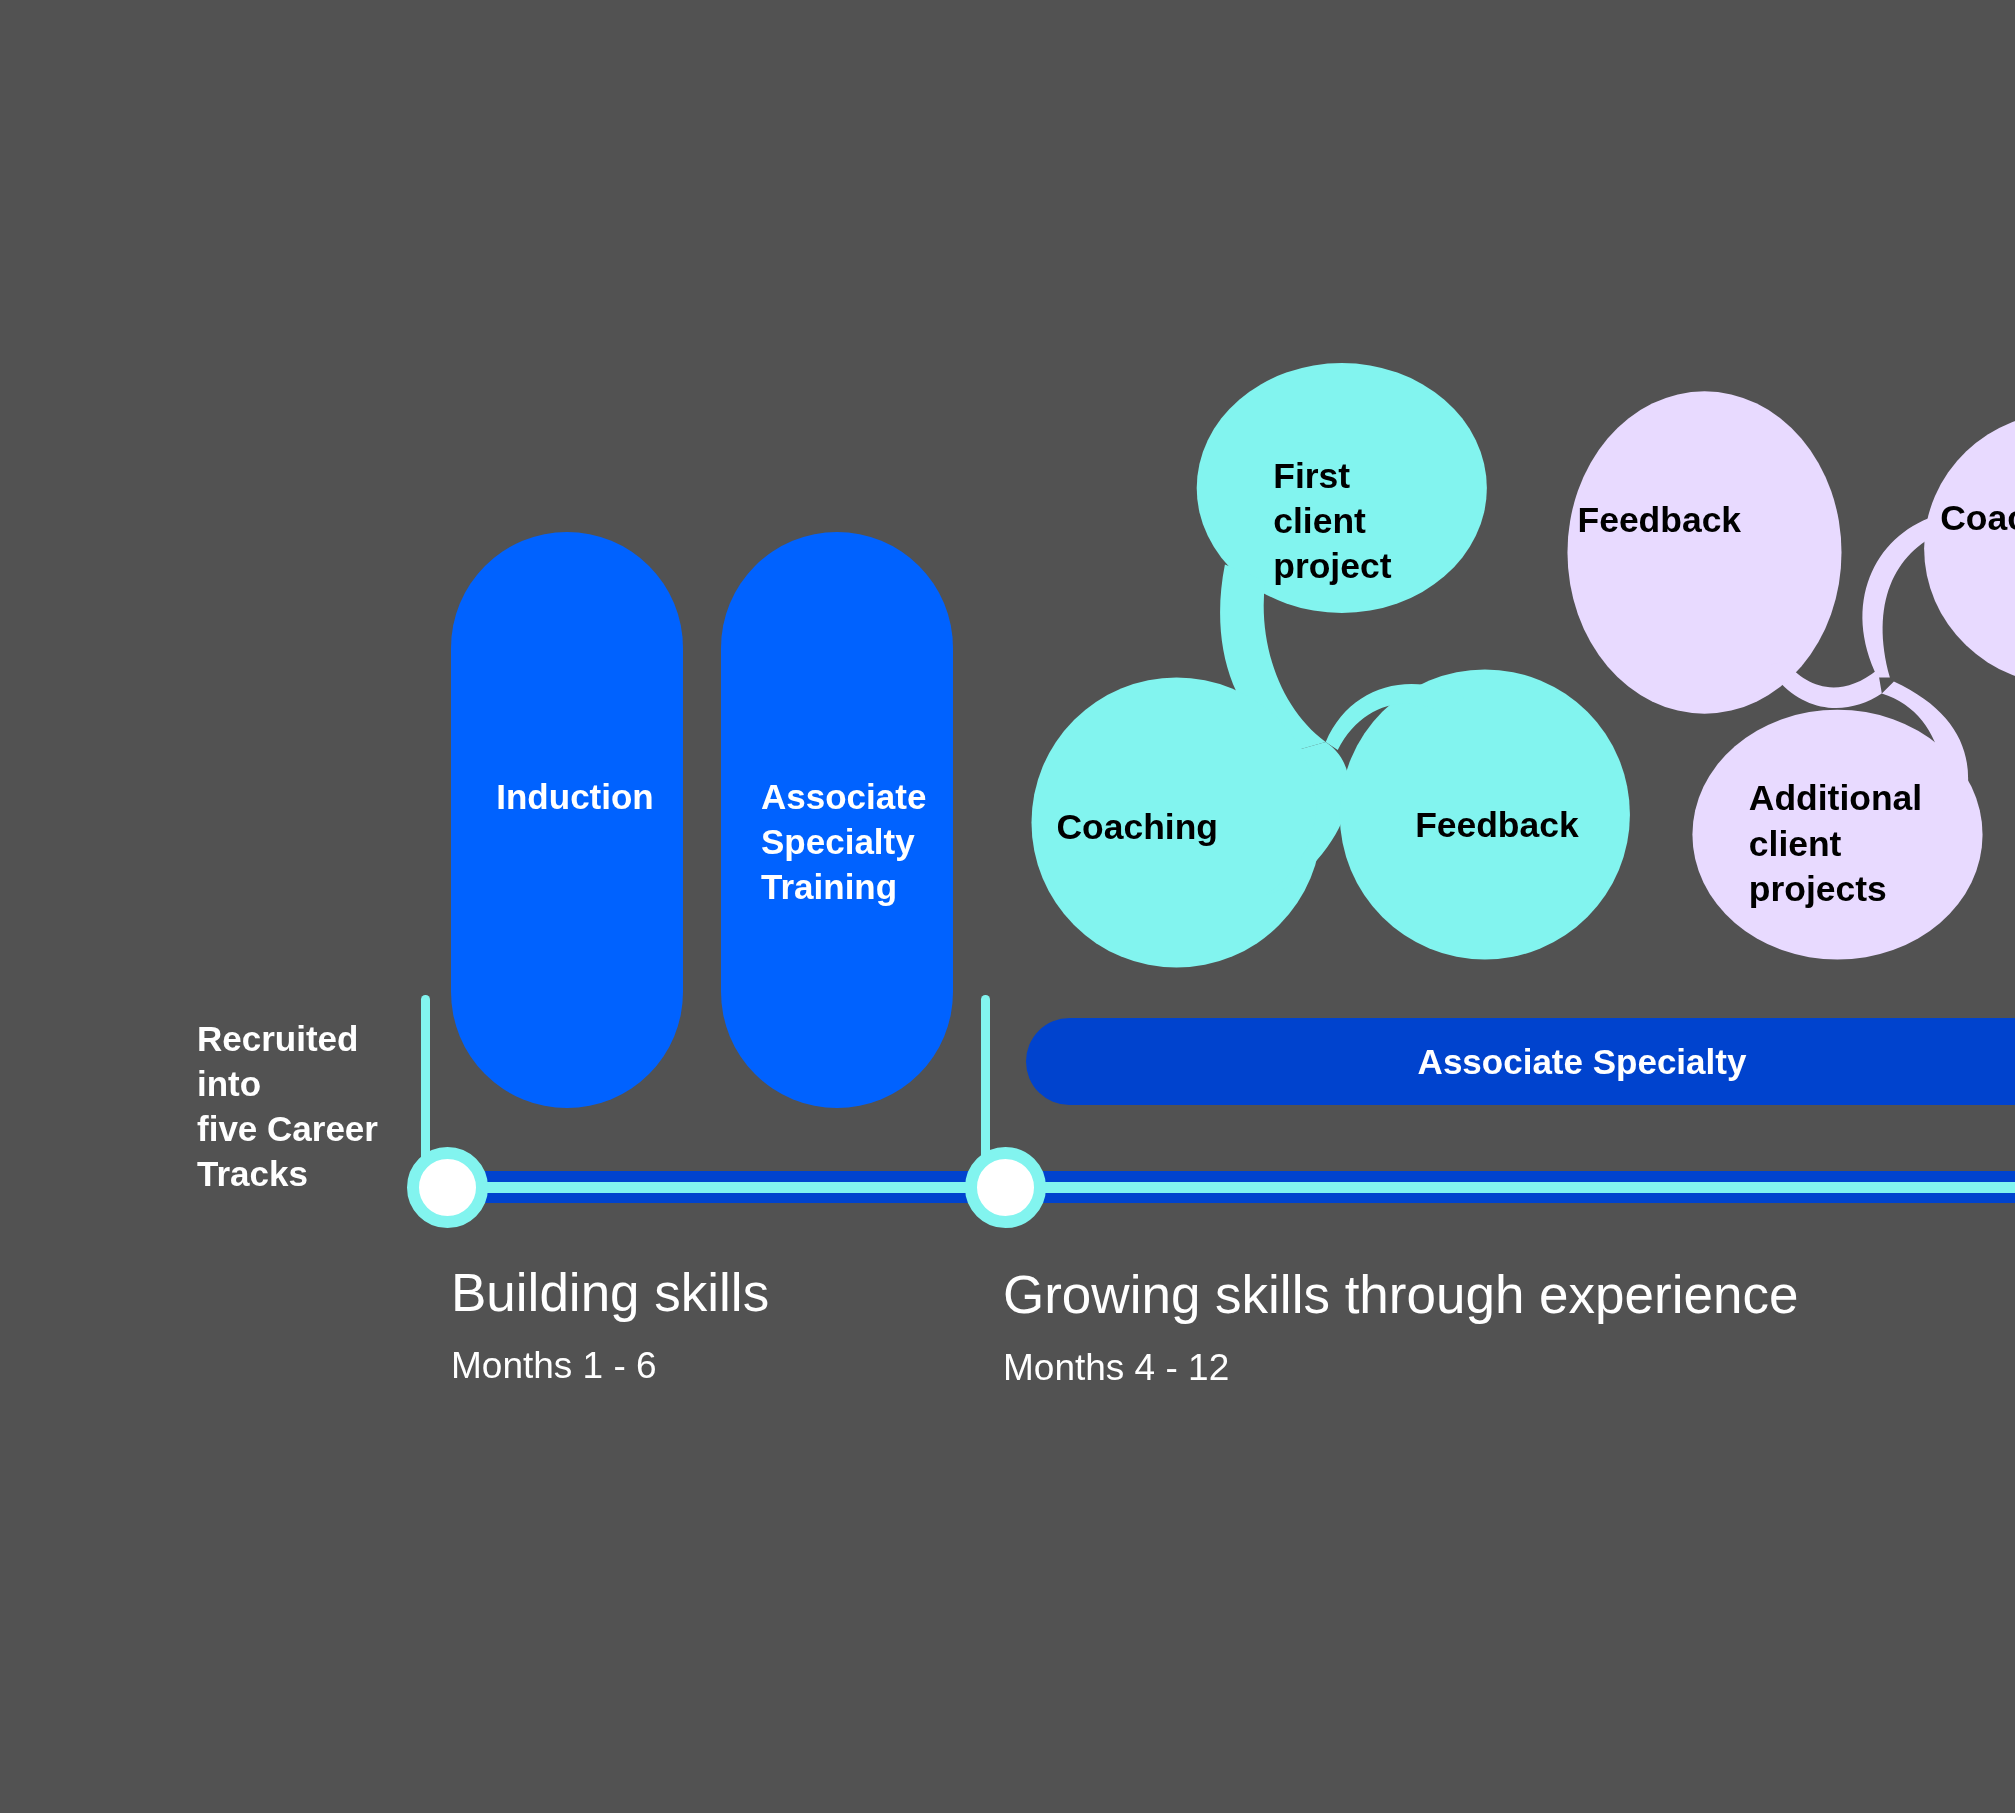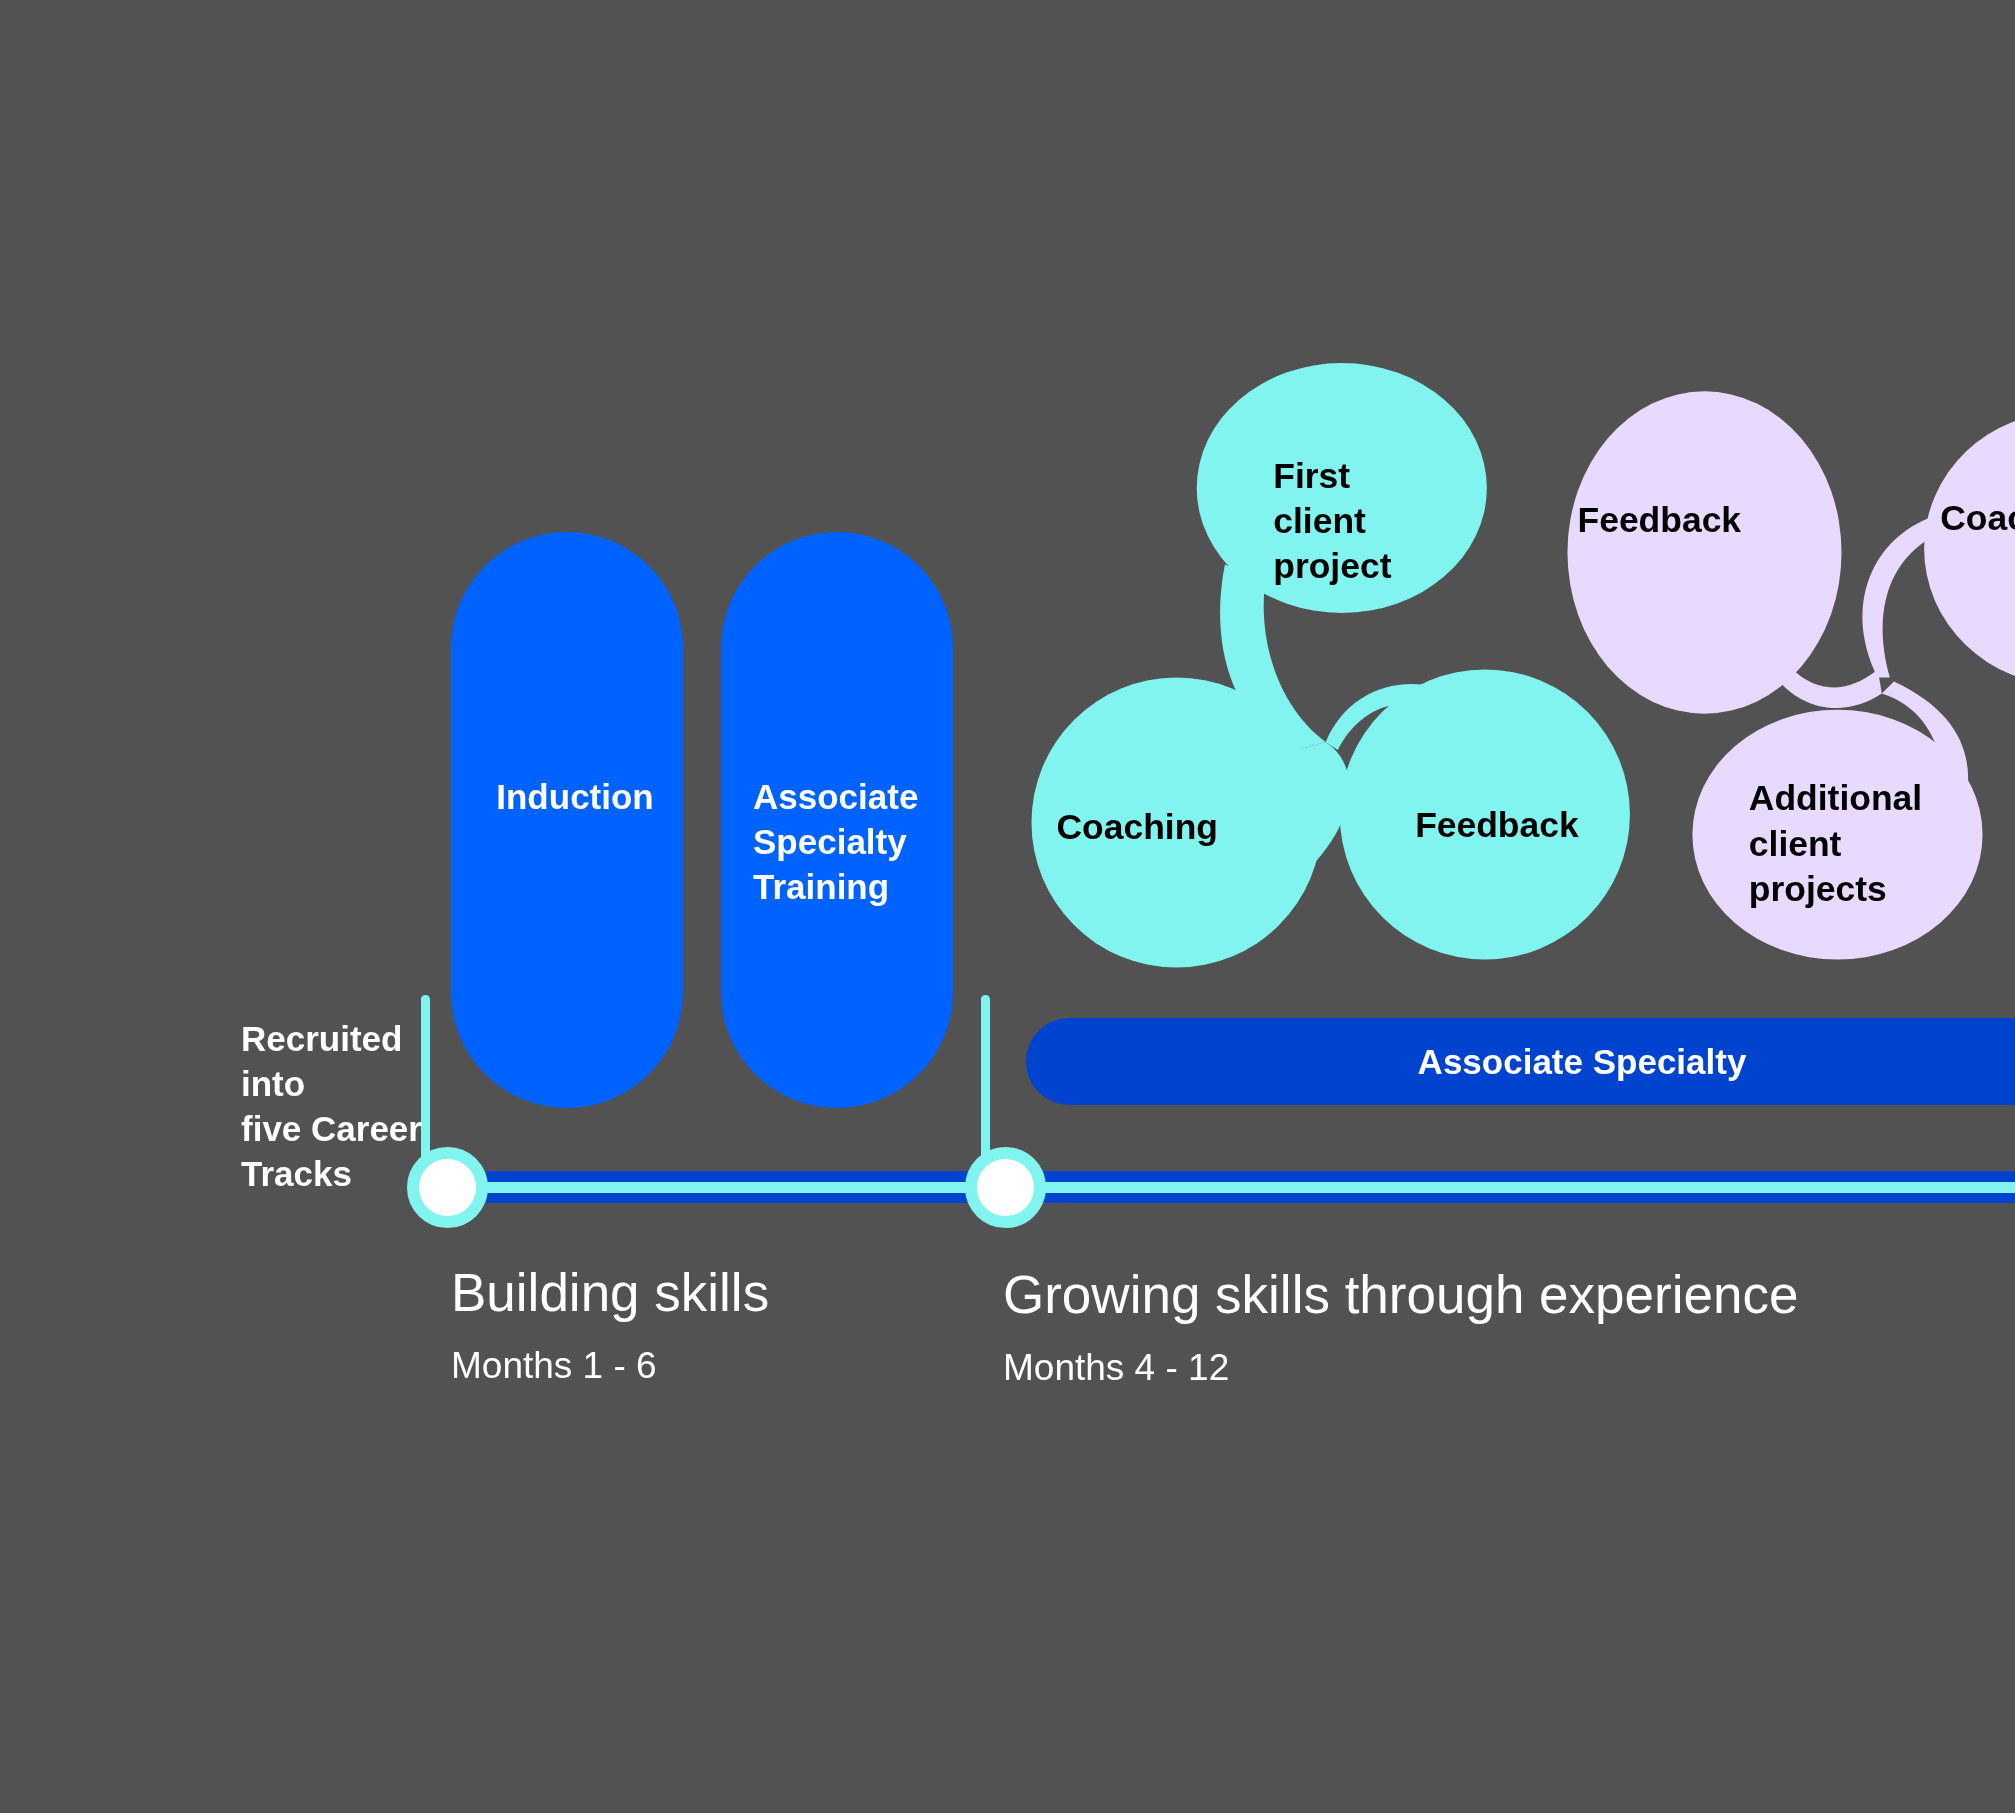--- a/index.html
+++ b/index.html
@@ -22,29 +22,29 @@
 
 <div class="abs" style="left:447px; top:1171px; width:2305px; height:32px; background:#0043ce;"></div>
 <div class="abs" style="left:447px; top:1182px; width:2305px; height:10.5px; background:#82f4ef;"></div>
 
 <div class="vline" style="left:421px; top:995px; height:189px;"></div>
 <div class="vline" style="left:981px; top:995px; height:189px;"></div>
 
 <div class="node" style="left:447px; top:1187px;"></div>
 <div class="node" style="left:1005px; top:1187px;"></div>
 
-<div class="bold-label" style="left:197px; top:1016px;margin-left:44px;">Recruited
+<div class="bold-label" style="left:197px; top:1016px;">Recruited
 into
 five Career
 Tracks</div>
 
 <div class="pill" style="left:451px; top:532px; width:232px; height:576px; border-radius:117px; background:#0062ff; justify-content:center; align-items:flex-start; padding-top:242px;padding-left:16px;">
   <span>Induction</span>
 </div>
-<div class="pill" style="left:721px; top:532px; width:232px; height:576px; border-radius:117px; background:#0062ff; align-items:flex-start; padding-left:32px; padding-top:242px;">
+<div class="pill" style="left:721px; top:532px; width:232px; height:576px; border-radius:117px; background:#0062ff; align-items:flex-start; padding-left:40px; padding-top:242px;">
   <span>Associate
 Specialty
 Training</span>
 </div>
 
 <svg class="abs" style="left:967px; top:363px;" width="1209" height="645" viewBox="0 0 3000 1600">
 
   <g fill="#82f4ef">
     <ellipse cx="930" cy="310" rx="360" ry="310"></ellipse>
     <path d="M640 500 C600 700 660 900 820 960 L890 940 C780 860 720 700 740 540 Z"></path>

